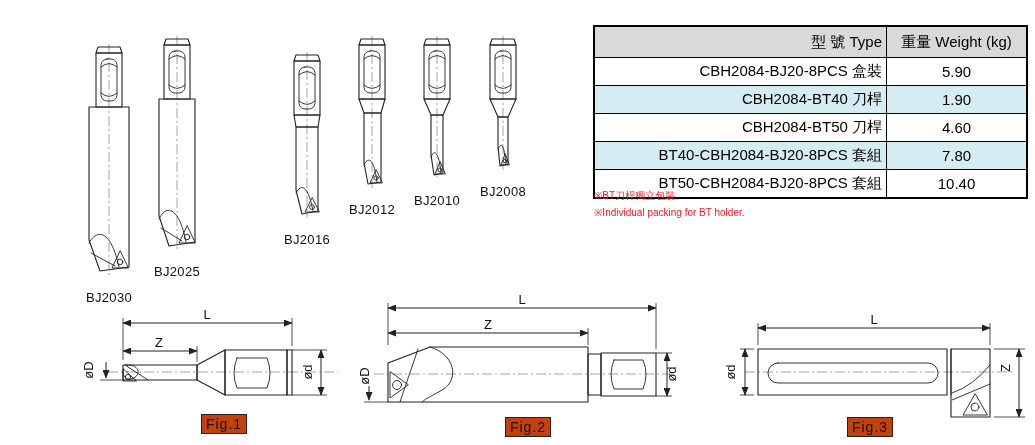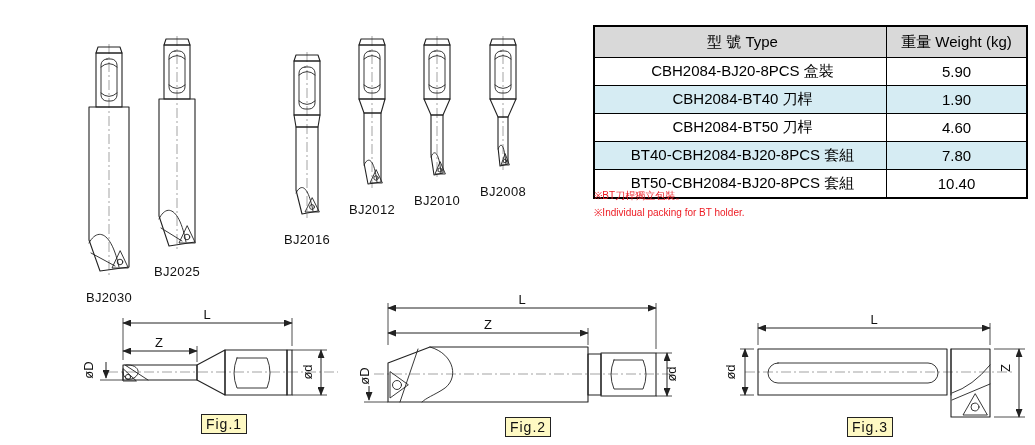--- a/index.html
+++ b/index.html
@@ -23,32 +23,32 @@
   
   .spec-table {
     position:absolute; left:593px; top:25px; width:412px;
     border-collapse:collapse; table-layout:fixed; font-size:15px; color:#000;
     border:2px solid var(--table-border,#000);
   }
   .spec-table th, .spec-table td {
     border:1px solid var(--table-border,#000); height:21px; overflow:hidden; white-space:nowrap;
   }
   .spec-table th { background:var(--header-bg,#d9d9d9); font-weight:normal; height:24px; }
-  .spec-table .c-type   { width:279px; text-align:center; padding:0 4px 0 8px; }
+  .spec-table .c-type   { width:279px; text-align:right; padding:0 4px 0 8px; }
   .spec-table .c-weight { width:133px; text-align:center; padding:3px; }
   .spec-table tbody tr:nth-child(even) { background:var(--alt-row,#d6ecf3); }
 
   
   .notes { position:absolute; left:594px; top:187px; font-size:10px; line-height:17px;
            color:var(--notes-color,#ed1c24); }
 
   
   .figure { position:absolute; }
   .caption {
-    position:absolute; width:44px; height:18px; border:1px solid #222; background:#fef9c3;
+    position:absolute; width:44px; height:18px; border:1px solid #222; background:#c2410c;
     display:flex; align-items:center; justify-content:center;
     font-size:14px; letter-spacing:1px; color:#111;
   }
 </style>
 </head>
 <body>
 
 <div class="page">
 
   <svg width="0" height="0" style="position:absolute" aria-hidden="true">

